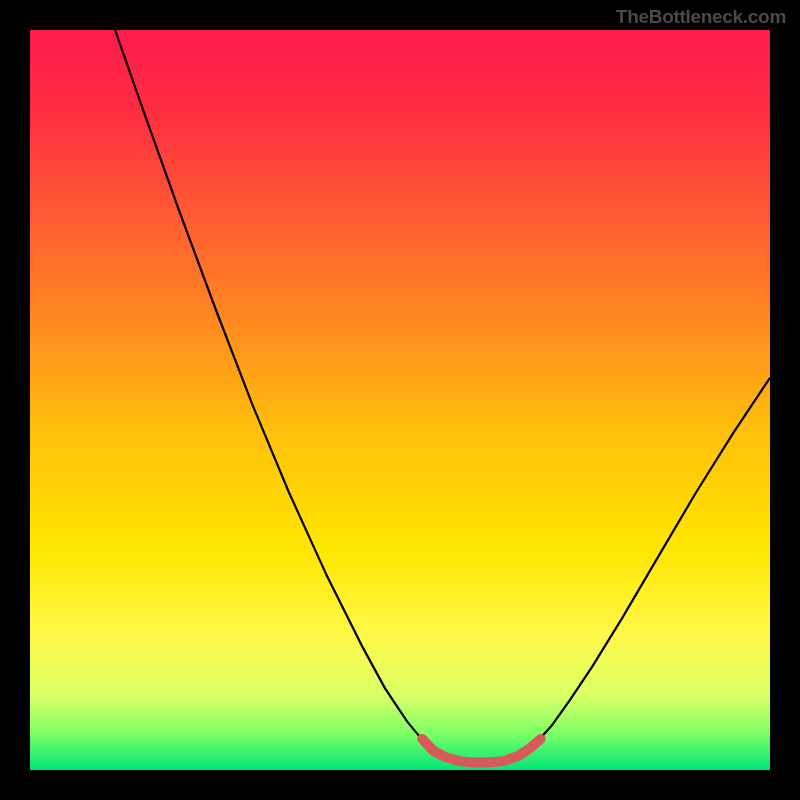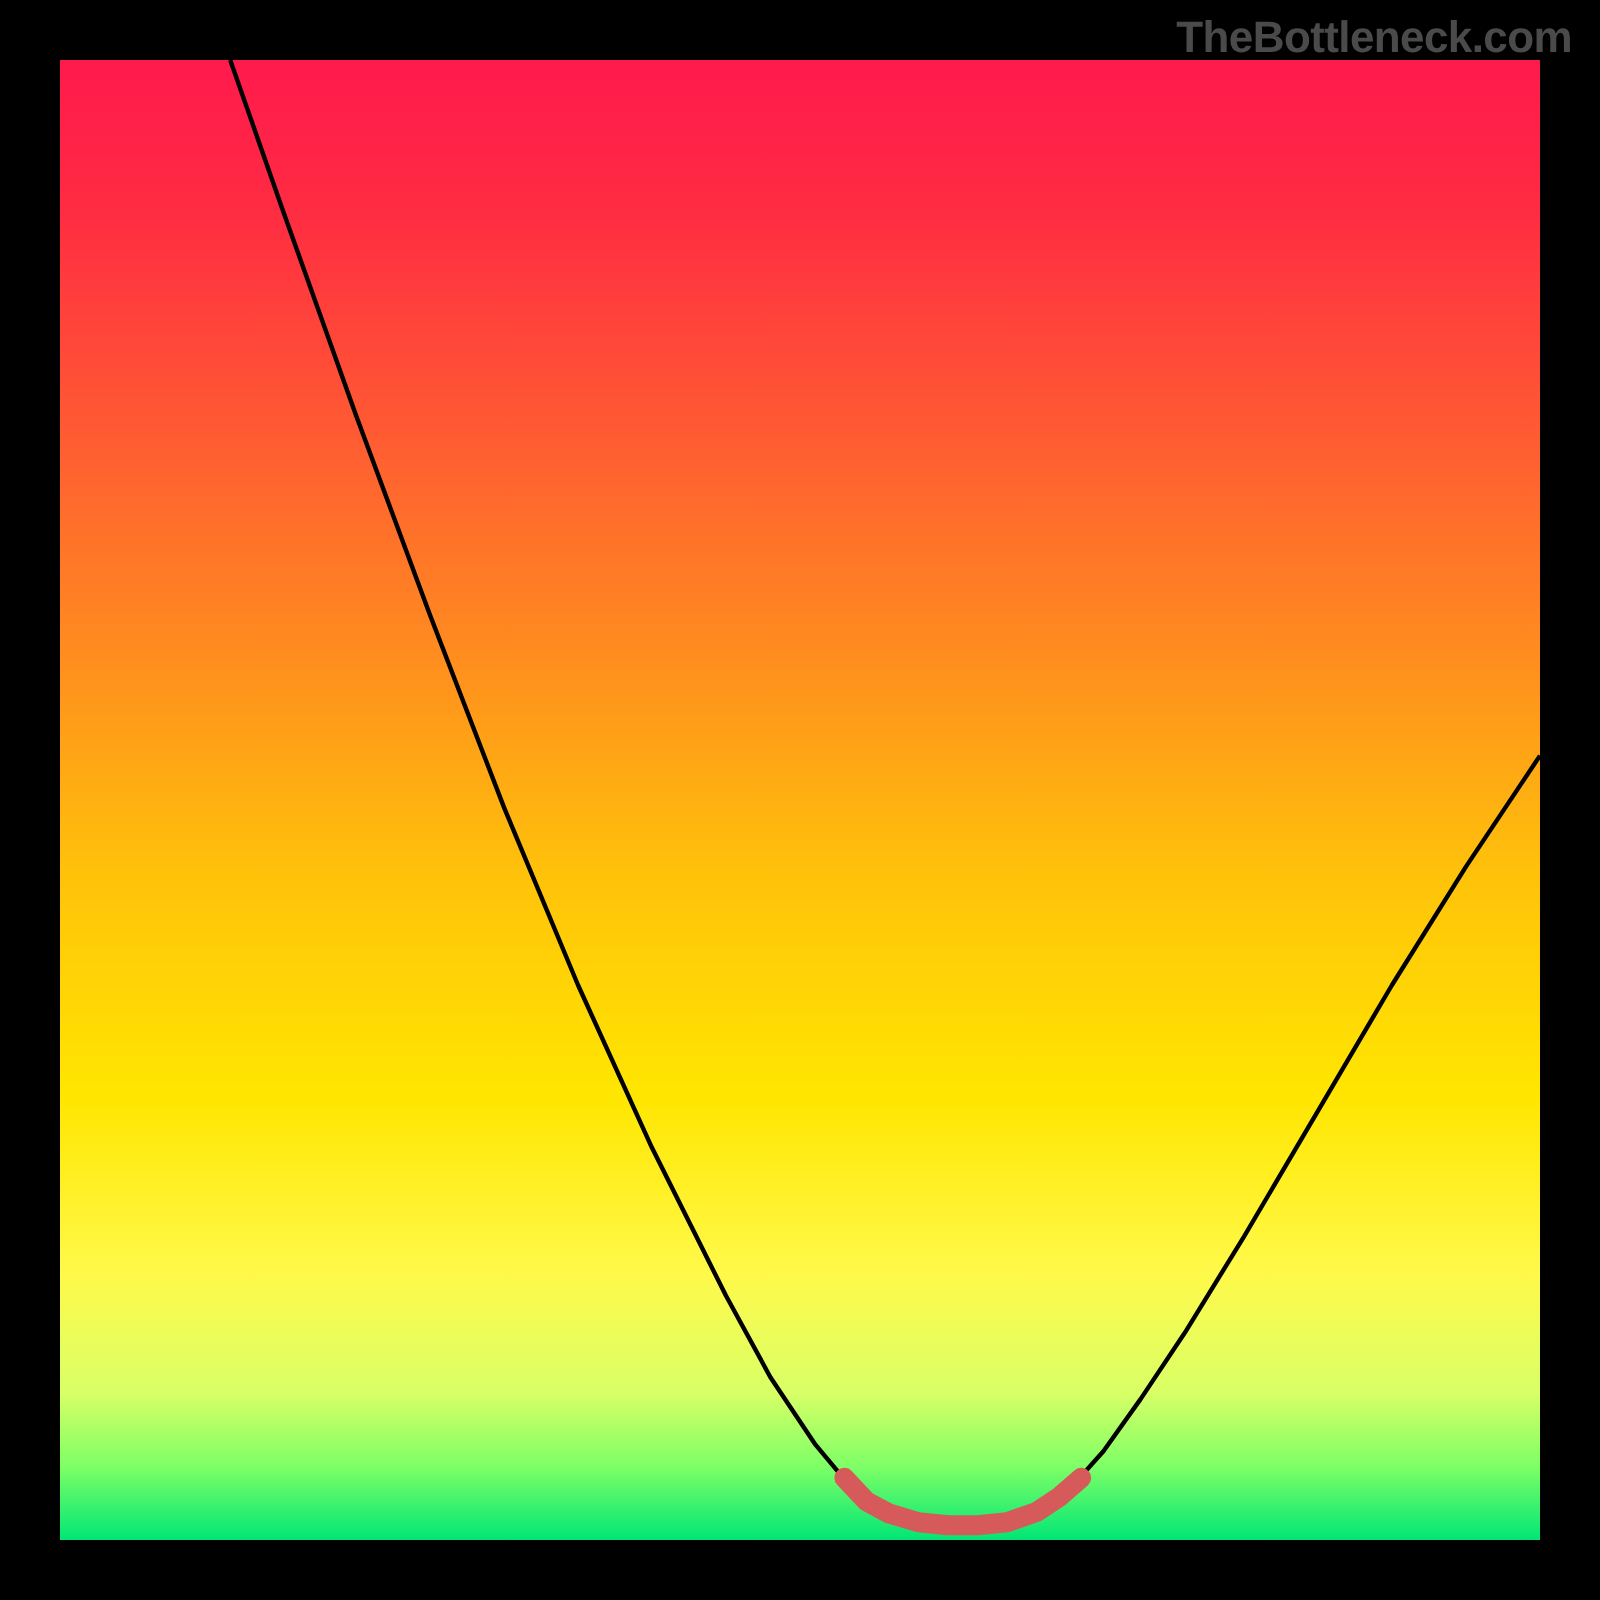--- a/index.html
+++ b/index.html
@@ -14,21 +14,21 @@
   .container {
     position: relative;
     width: 800px;
     height: 800px;
   }
   .watermark {
     position: absolute;
     top: 6px;
     right: 14px;
     color: #4a4a4a;
-    font-size: 22px;
+    font-size: 19px;
     font-weight: 600;
     z-index: 10;
     letter-spacing: -0.3px;
   }
   svg {
     display: block;
   }
 </style>
 </head>
 <body>

